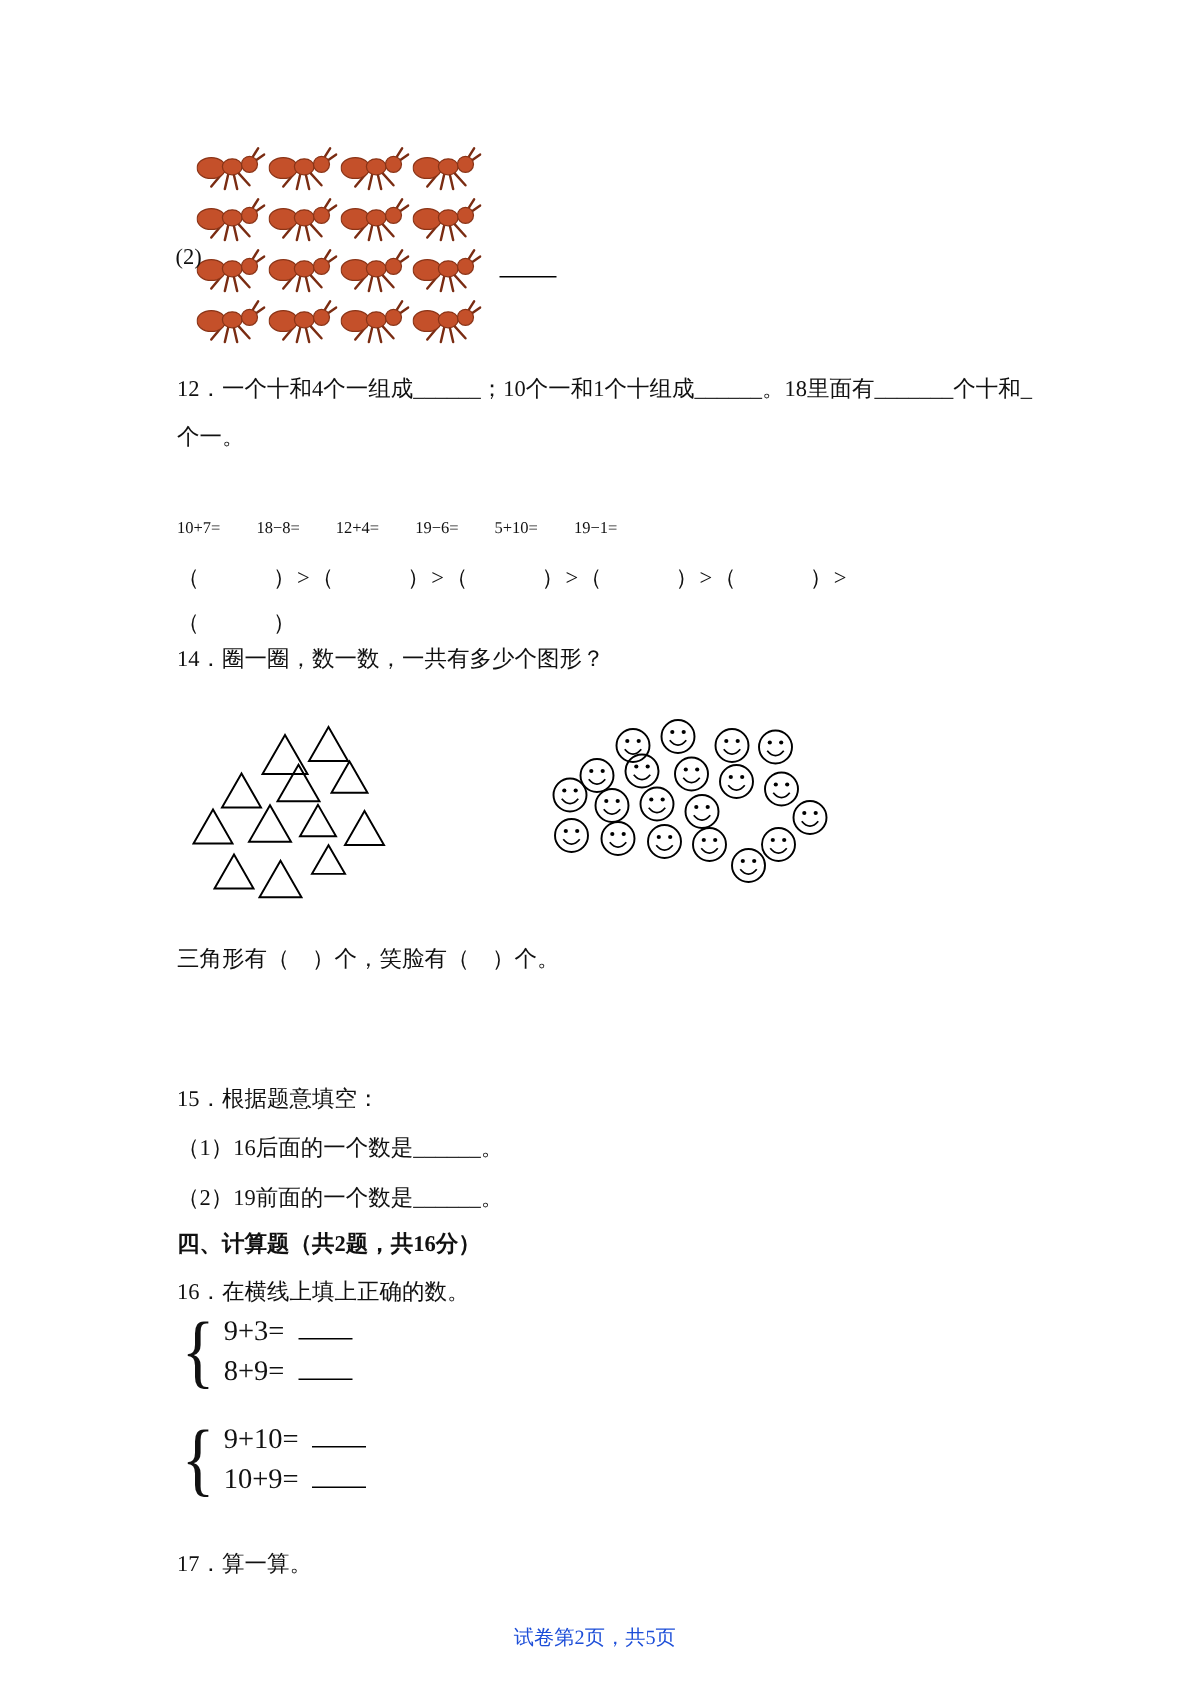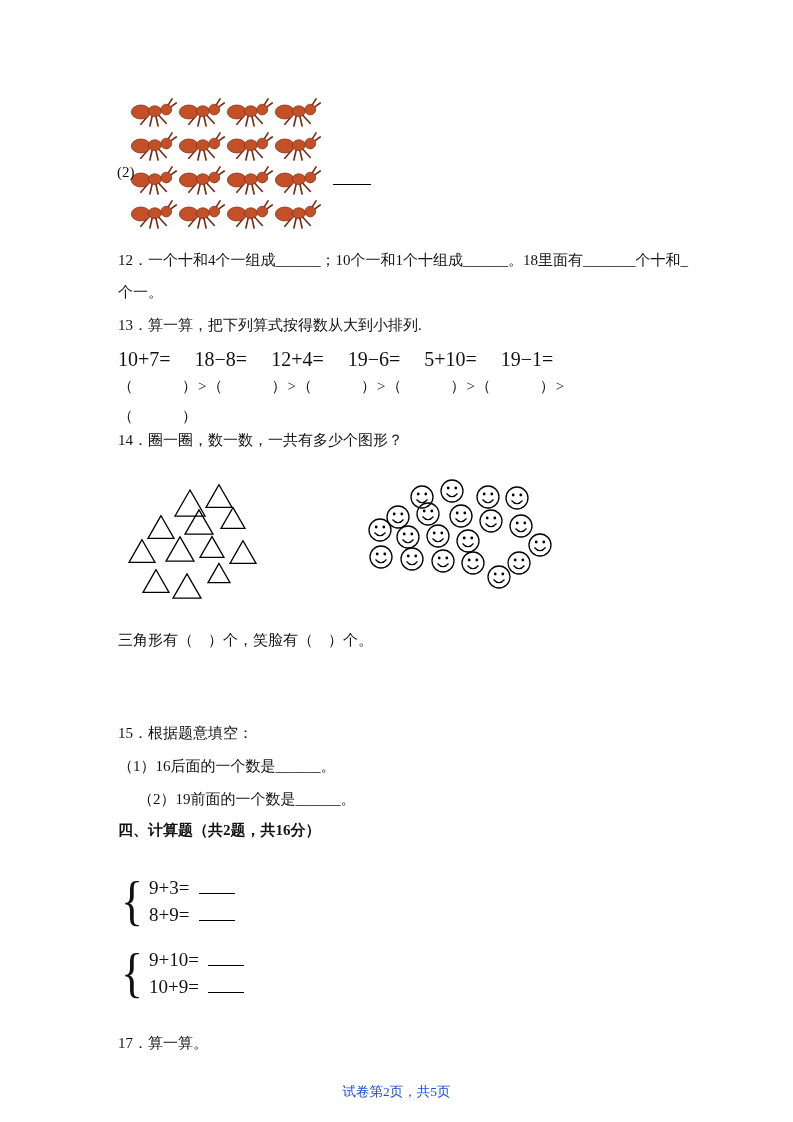--- a/index.html
+++ b/index.html
@@ -9,21 +9,21 @@
     color:#111111;
     width:793px; height:1122px;
     position:relative;
     overflow:hidden;
   }
   .page { position:relative; width:793px; height:1122px; background:#ffffff; }
   .abs { position:absolute; }
   .txt { font-size:15px; line-height:1.45; white-space:nowrap; color:#111; }
   .bold { font-weight:bold; }
   .expr-row { display:flex; }
-  .expr-row span { margin-right:24px; font-size:20px; }
+  .expr-row span { margin-right:24px; font-size:11px; }
   .parens { letter-spacing:1px; }
   .ant-row { display:flex; margin-bottom:2px; }
   .ant-cell { margin-right:2px; line-height:0; }
   .answer-line { border-top:1.6px solid #000; width:38px; height:0; }
   .eq-row { font-size:19px; line-height:27px; white-space:nowrap; }
   .eq-blank { display:inline-block; width:36px; border-bottom:1.7px solid #000; height:0.95em; margin-left:9px; vertical-align:baseline; }
   .brace-group { display:flex; align-items:center; }
   .brace { font-size:46px; line-height:1; display:inline-block; transform:scaleY(1.18); margin-right:6px; font-weight:400; }
   .footer { width:100%; text-align:center; font-size:13.5px; color:#1d4ed8; }
 </style>
@@ -249,21 +249,20 @@
             <circle cx="43" cy="16" r="6.5" fill="#c4502a" stroke="#8a3417" stroke-width="1"></circle>
           </svg></span>
       </div>
     </div>
   <div class="abs txt" style="left:117px; top:162px;">(2)</div>
   <div class="abs answer-line" style="left:333px; top:184px;"></div>
 
   <div class="abs txt" style="left:118px; top:250px;">12．一个十和4个一组成______；10个一和1个十组成______。18里面有_______个十和_</div>
   <div class="abs txt" style="left:118px; top:282px;">个一。</div>
 
-  <div class="abs txt" style="left:118px; top:315px;">13．算一算，把下列算式按得数从大到小排列.</div>
   <div class="abs txt expr-row" id="expr-row" style="left:118px; top:345px;">
       <span>10+7=</span>
       <span>18−8=</span>
       <span>12+4=</span>
       <span>19−6=</span>
       <span>5+10=</span>
       <span>19−1=</span>
     </div>
   <div class="abs txt parens" style="left:118px; top:376px;">（　　　）&gt;（　　　）&gt;（　　　）&gt;（　　　）&gt;（　　　）&gt;</div>
   <div class="abs txt parens" style="left:118px; top:406px;">（　　　）</div>
@@ -400,24 +399,25 @@
         <circle cx="381" cy="109" r="11" fill="none" stroke="#000000" stroke-width="1.3"></circle>
         <circle cx="377.2" cy="106" r="1.4" fill="#000000"></circle>
         <circle cx="384.8" cy="106" r="1.4" fill="#000000"></circle>
         <path d="M 375.5 111.5 Q 381 118 386.5 111.5" fill="none" stroke="#000000" stroke-width="1.2"></path>
       </g>
     </svg>
   <div class="abs txt" style="left:118px; top:630px;">三角形有（　）个，笑脸有（　）个。</div>
 
   <div class="abs txt" style="left:118px; top:723px;">15．根据题意填空：</div>
   <div class="abs txt" style="left:118px; top:756px;">（1）16后面的一个数是______。</div>
-  <div class="abs txt" style="left:118px; top:789px;margin-left:20px;">（2）19前面的一个数是______。</div>
+  <div class="abs txt" style="left:118px; top:789px;">（2）19前面的一个数是______。</div>
 
   <div class="abs txt bold" style="left:118px; top:820px;">四、计算题（共2题，共16分）</div>
 
+  <div class="abs txt" style="left:118px; top:852px;">16．在横线上填上正确的数。</div>
 
   <div class="abs brace-group" style="left:121px; top:874px;">
     <span class="brace">{</span>
     <div id="eq-group-1">
         <div class="eq-row"><span>9+3=</span><span class="eq-blank"></span></div>
         <div class="eq-row"><span>8+9=</span><span class="eq-blank"></span></div>
       </div>
   </div>
 
   <div class="abs brace-group" style="left:121px; top:946px;">

